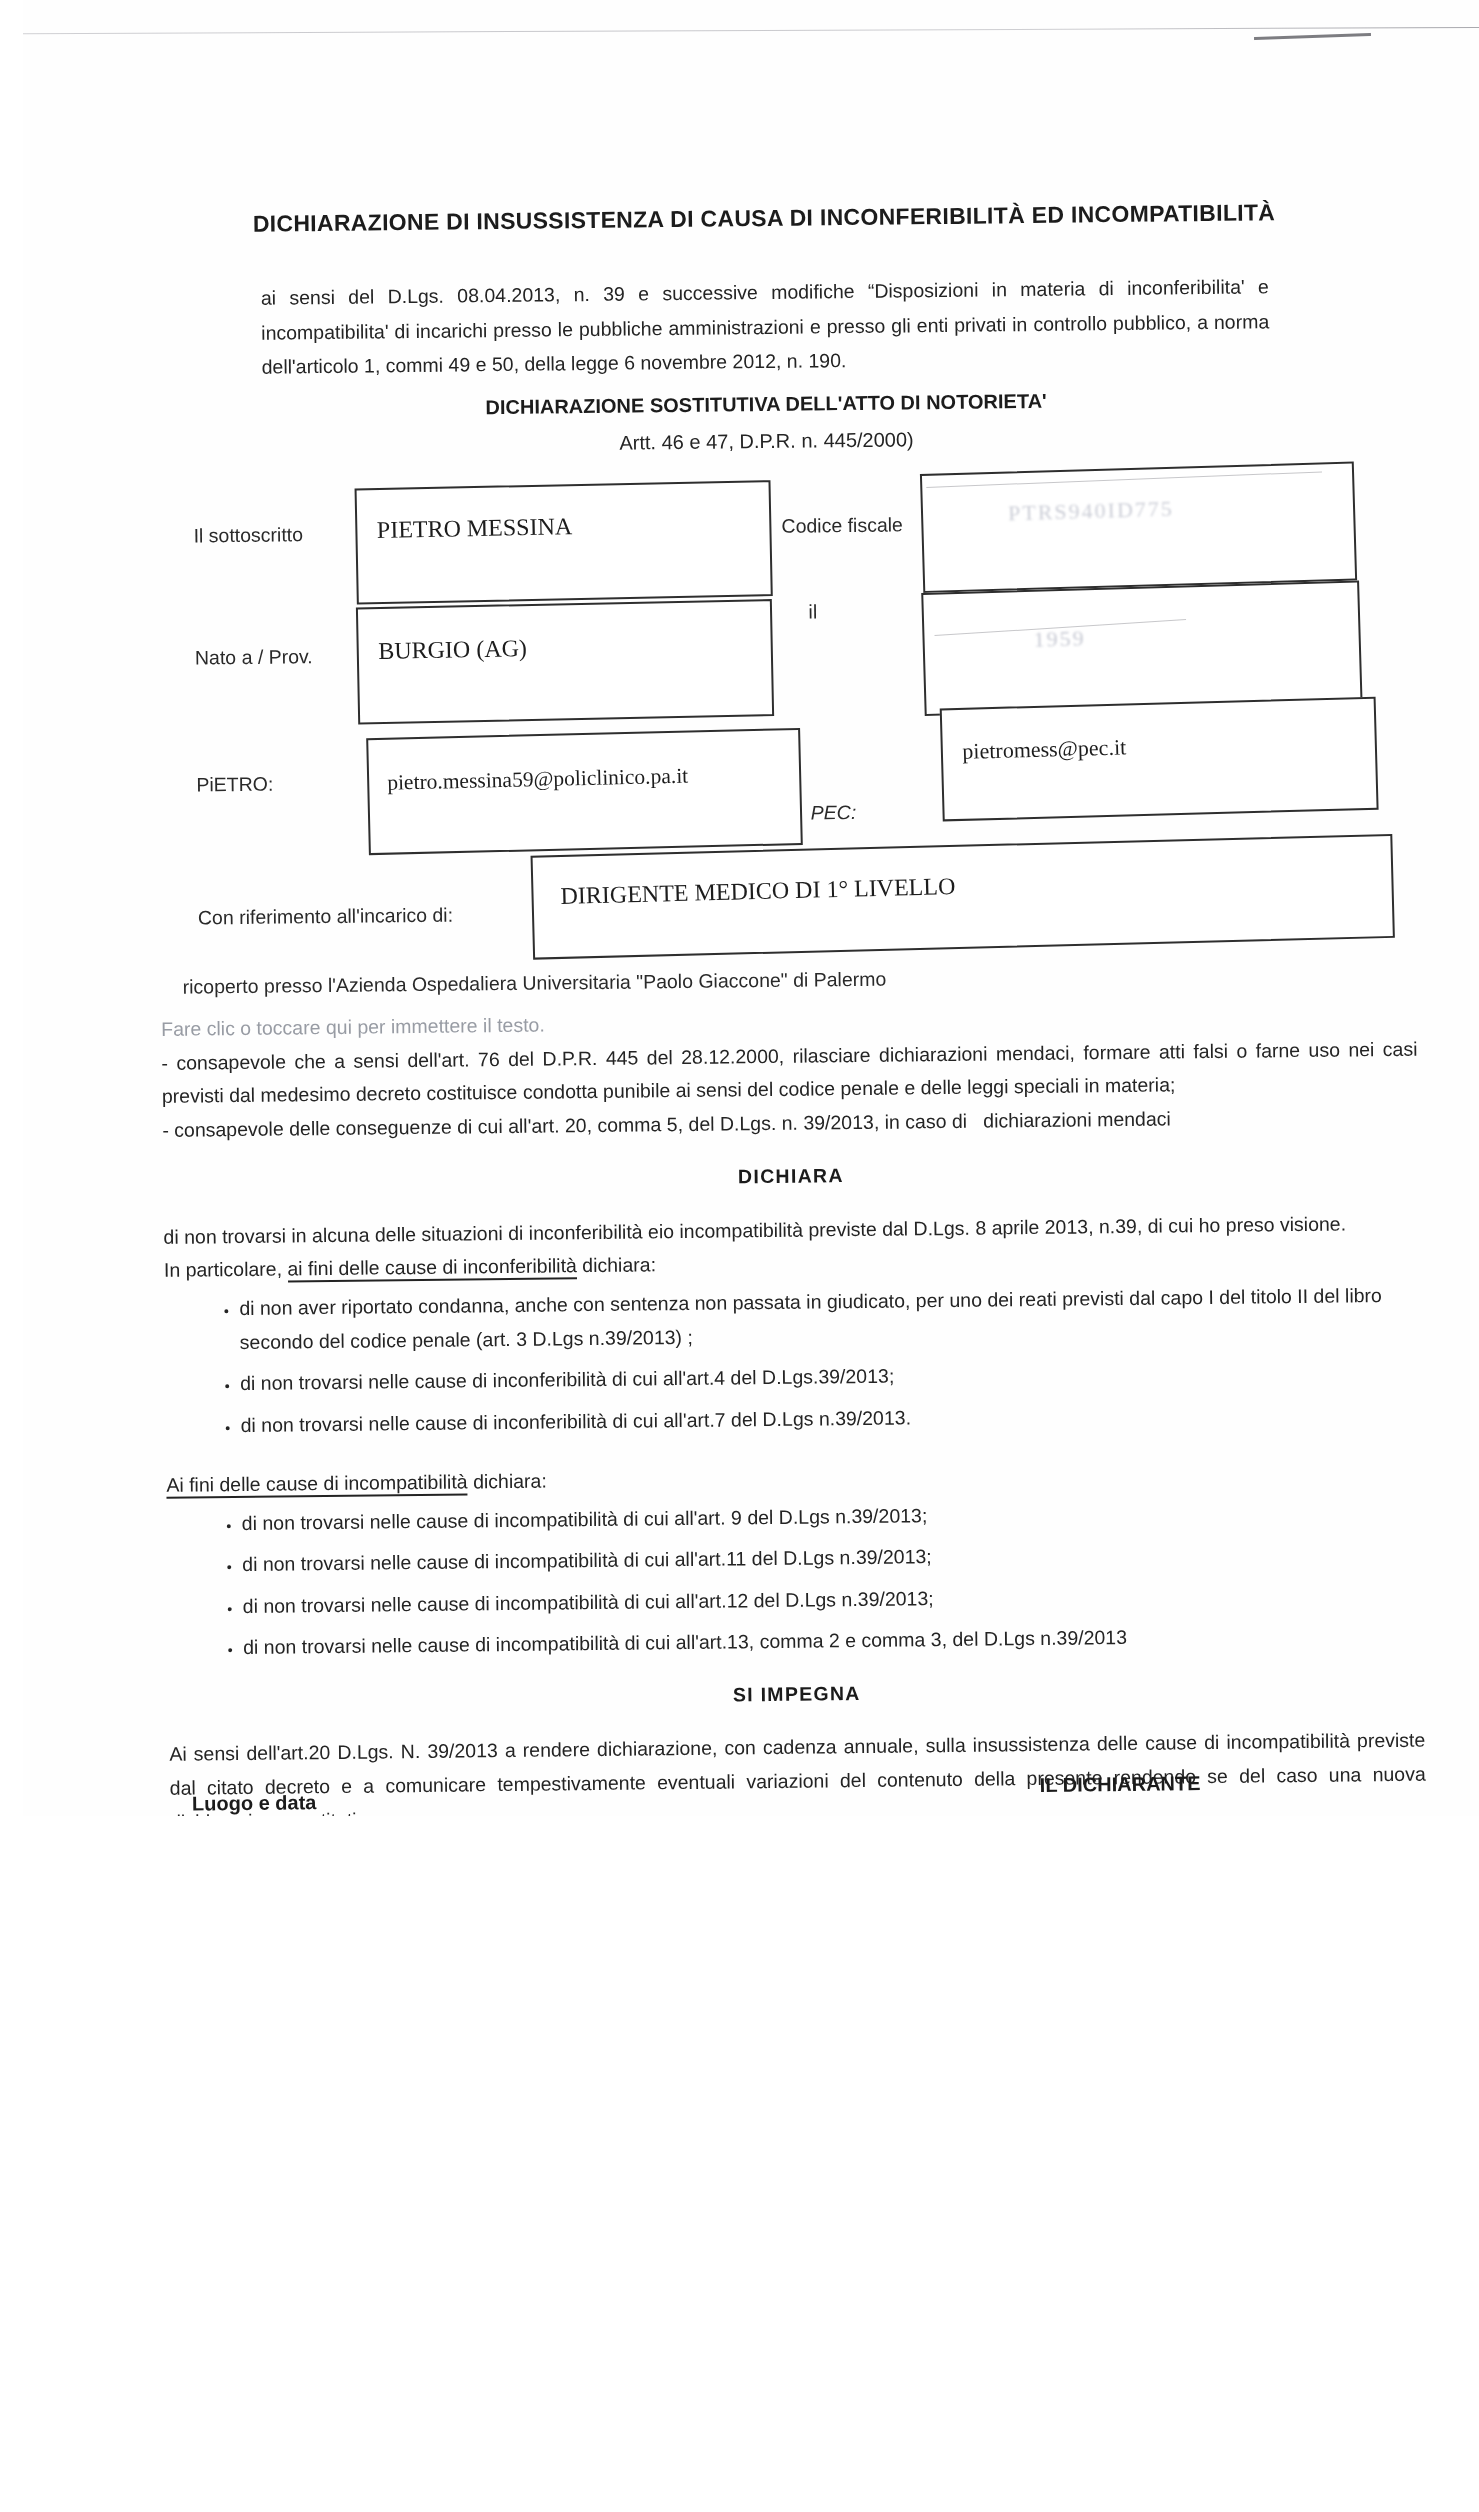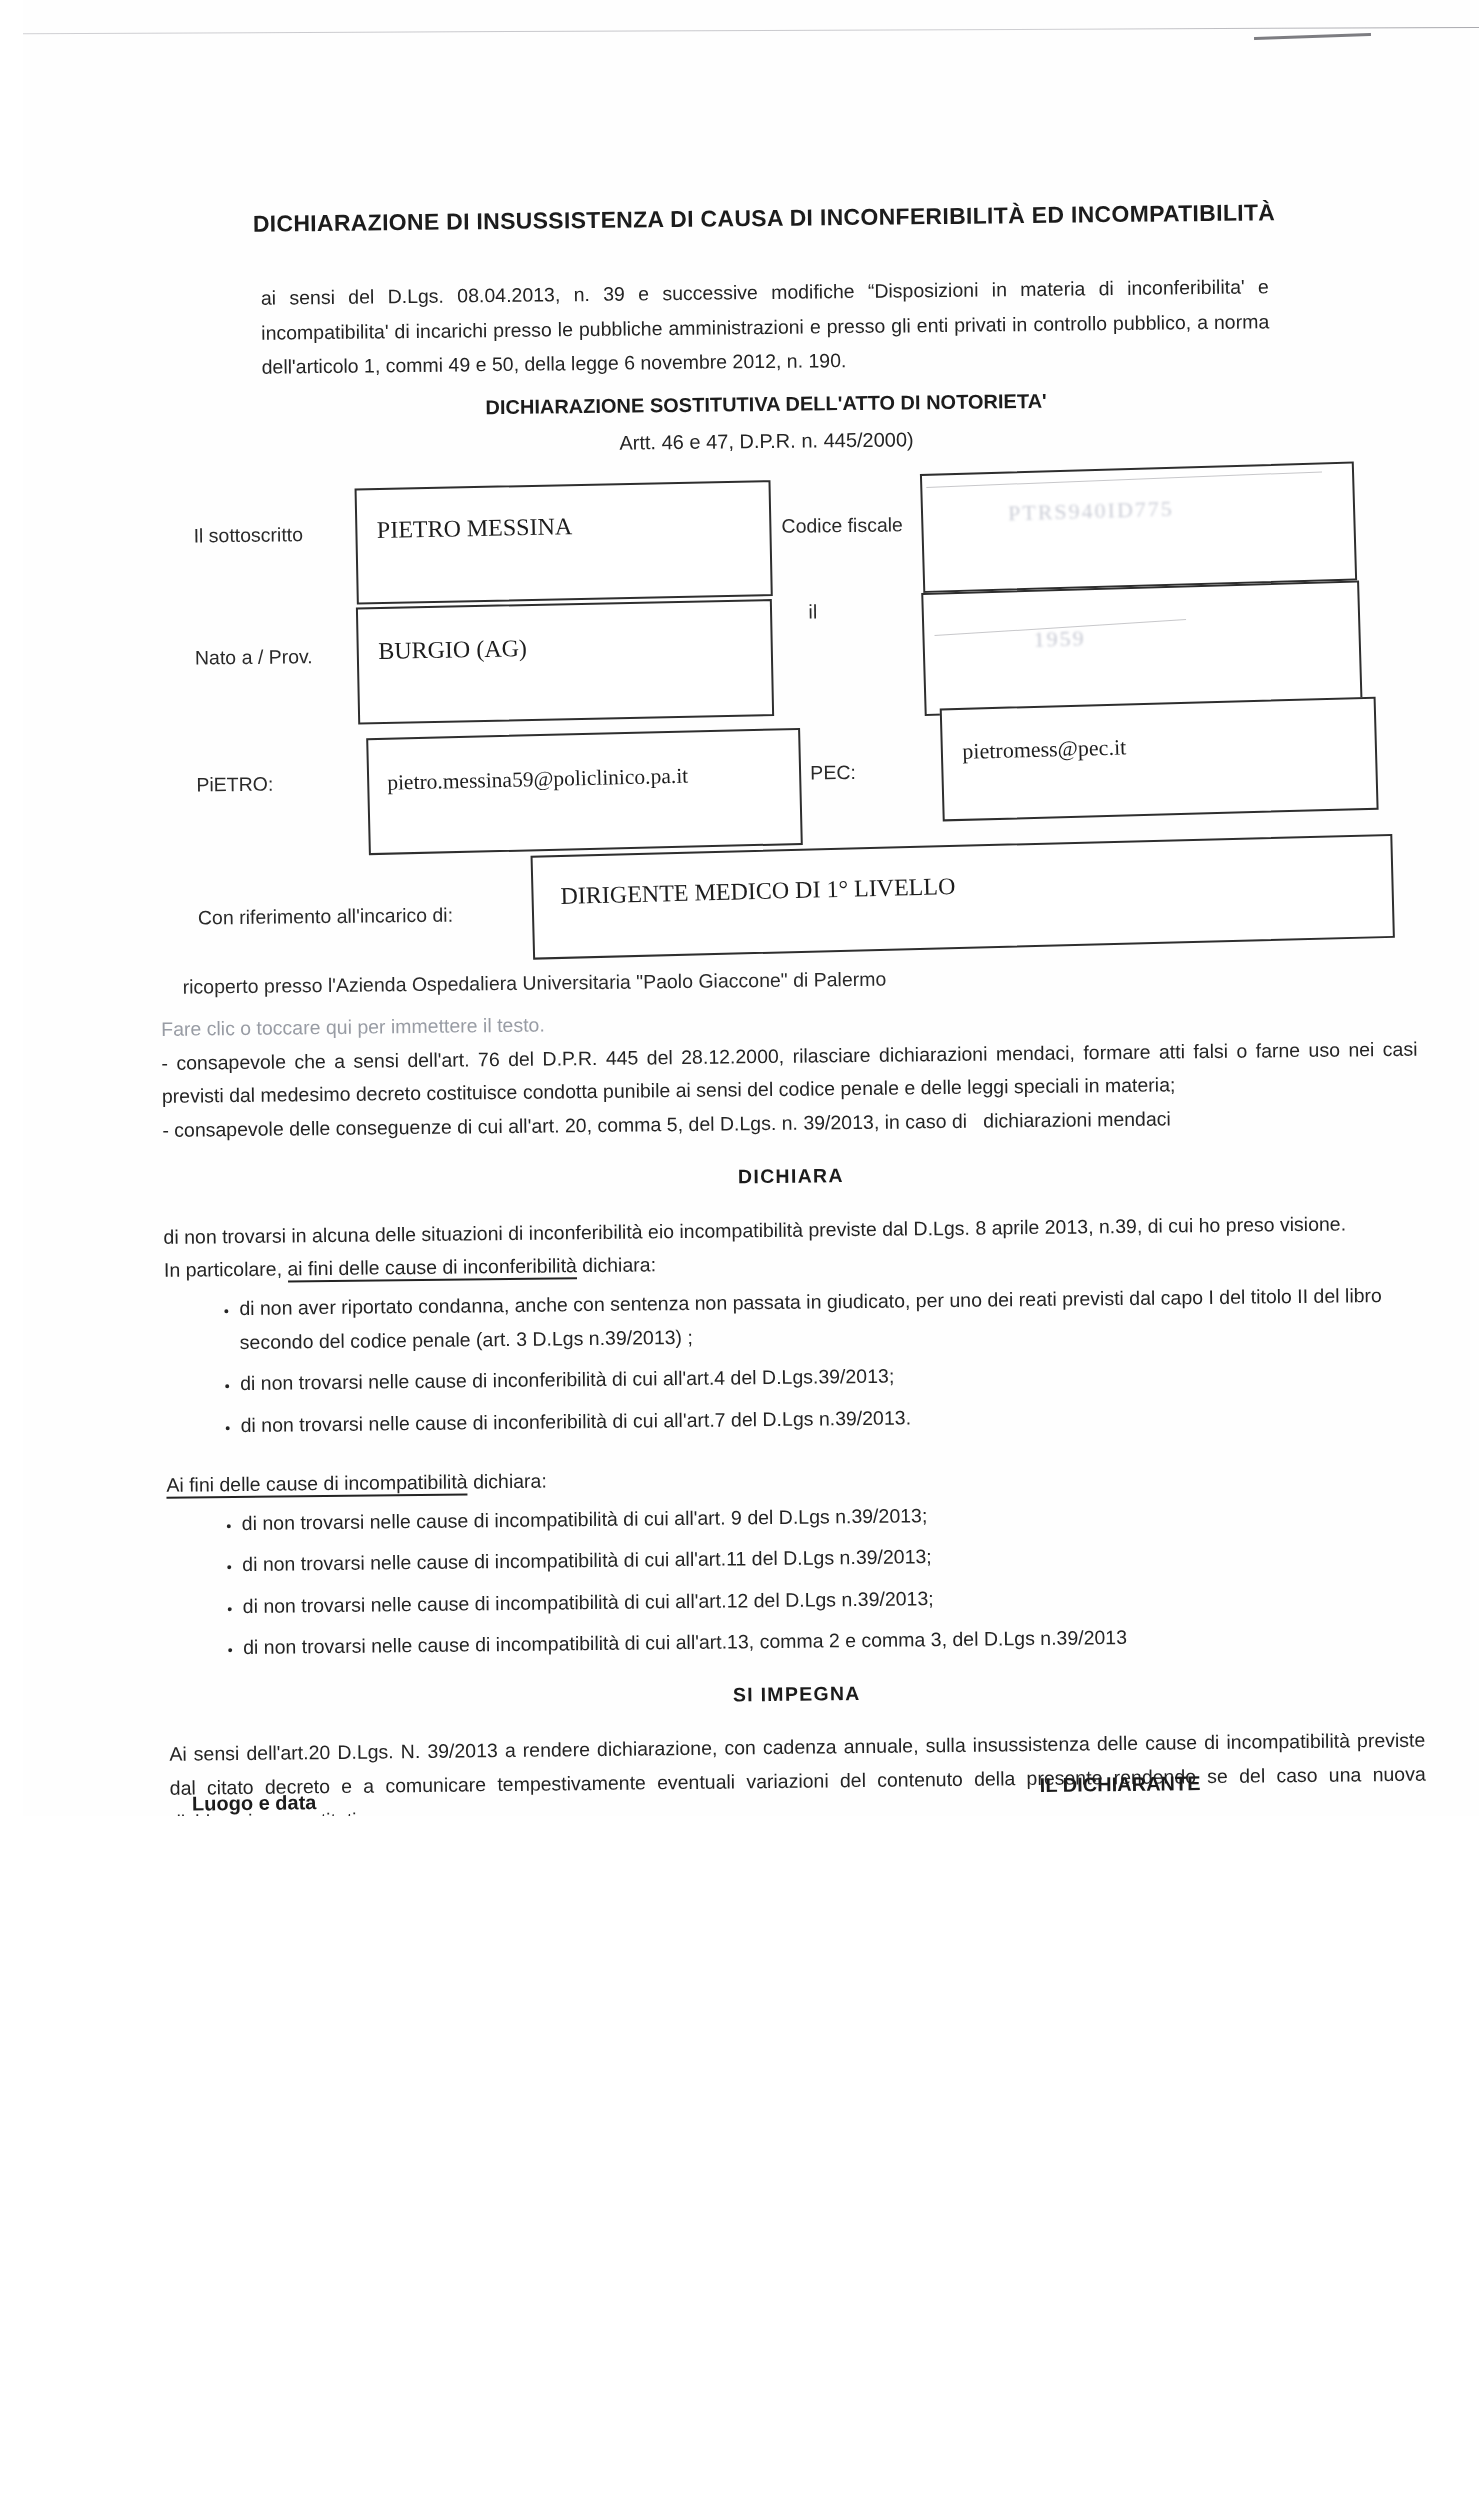--- a/index.html
+++ b/index.html
@@ -91,21 +91,21 @@
     <div class="box" style="top:591px;left:894px;width:434px;height:119px;transform:rotate(-1deg);">
       <div class="boxline" style="top:36px;left:10.4px;width:58%;transform:rotate(-2deg);"></div>
       <span class="boxval faint" style="top:35px;left:109px;font-size:22px;opacity:.5;">1959</span>
     </div>
     <div class="smudge"></div>
 
     <div class="lbl" style="top:767px;left:166px;">PiETRO:</div>
     <div class="box" style="top:731px;left:337px;width:430px;height:113px;transform:rotate(-0.7deg);">
       <span class="boxval" style="top:31px;left:18px;font-size:21.5px;">pietro.messina59@policlinico.pa.it</span>
     </div>
-    <div class="lbl" style="top:762px;left:780px;">PEC:</div>
+    <div class="lbl" style="top:802px;left:780px;font-style:italic;">PEC:</div>
     <div class="box" style="top:707px;left:911px;width:432px;height:109px;transform:rotate(-0.9deg);">
       <span class="boxval" style="top:29px;left:19.5px;font-size:22px;">pietromess@pec.it</span>
     </div>
 
     <div class="lbl" style="top:900px;left:166px;">Con riferimento all'incarico di:</div>
     <div class="box" style="top:847px;left:500px;width:858px;height:100px;transform:rotate(-0.8deg);">
       <span class="boxval" style="top:26px;left:27px;font-size:24px;">DIRIGENTE MEDICO DI 1° LIVELLO</span>
     </div>
     <div class="lbl" style="top:969px;left:150px;white-space:nowrap;">ricoperto presso l'Azienda Ospedaliera Universitaria "Paolo Giaccone" di Palermo</div>
 

